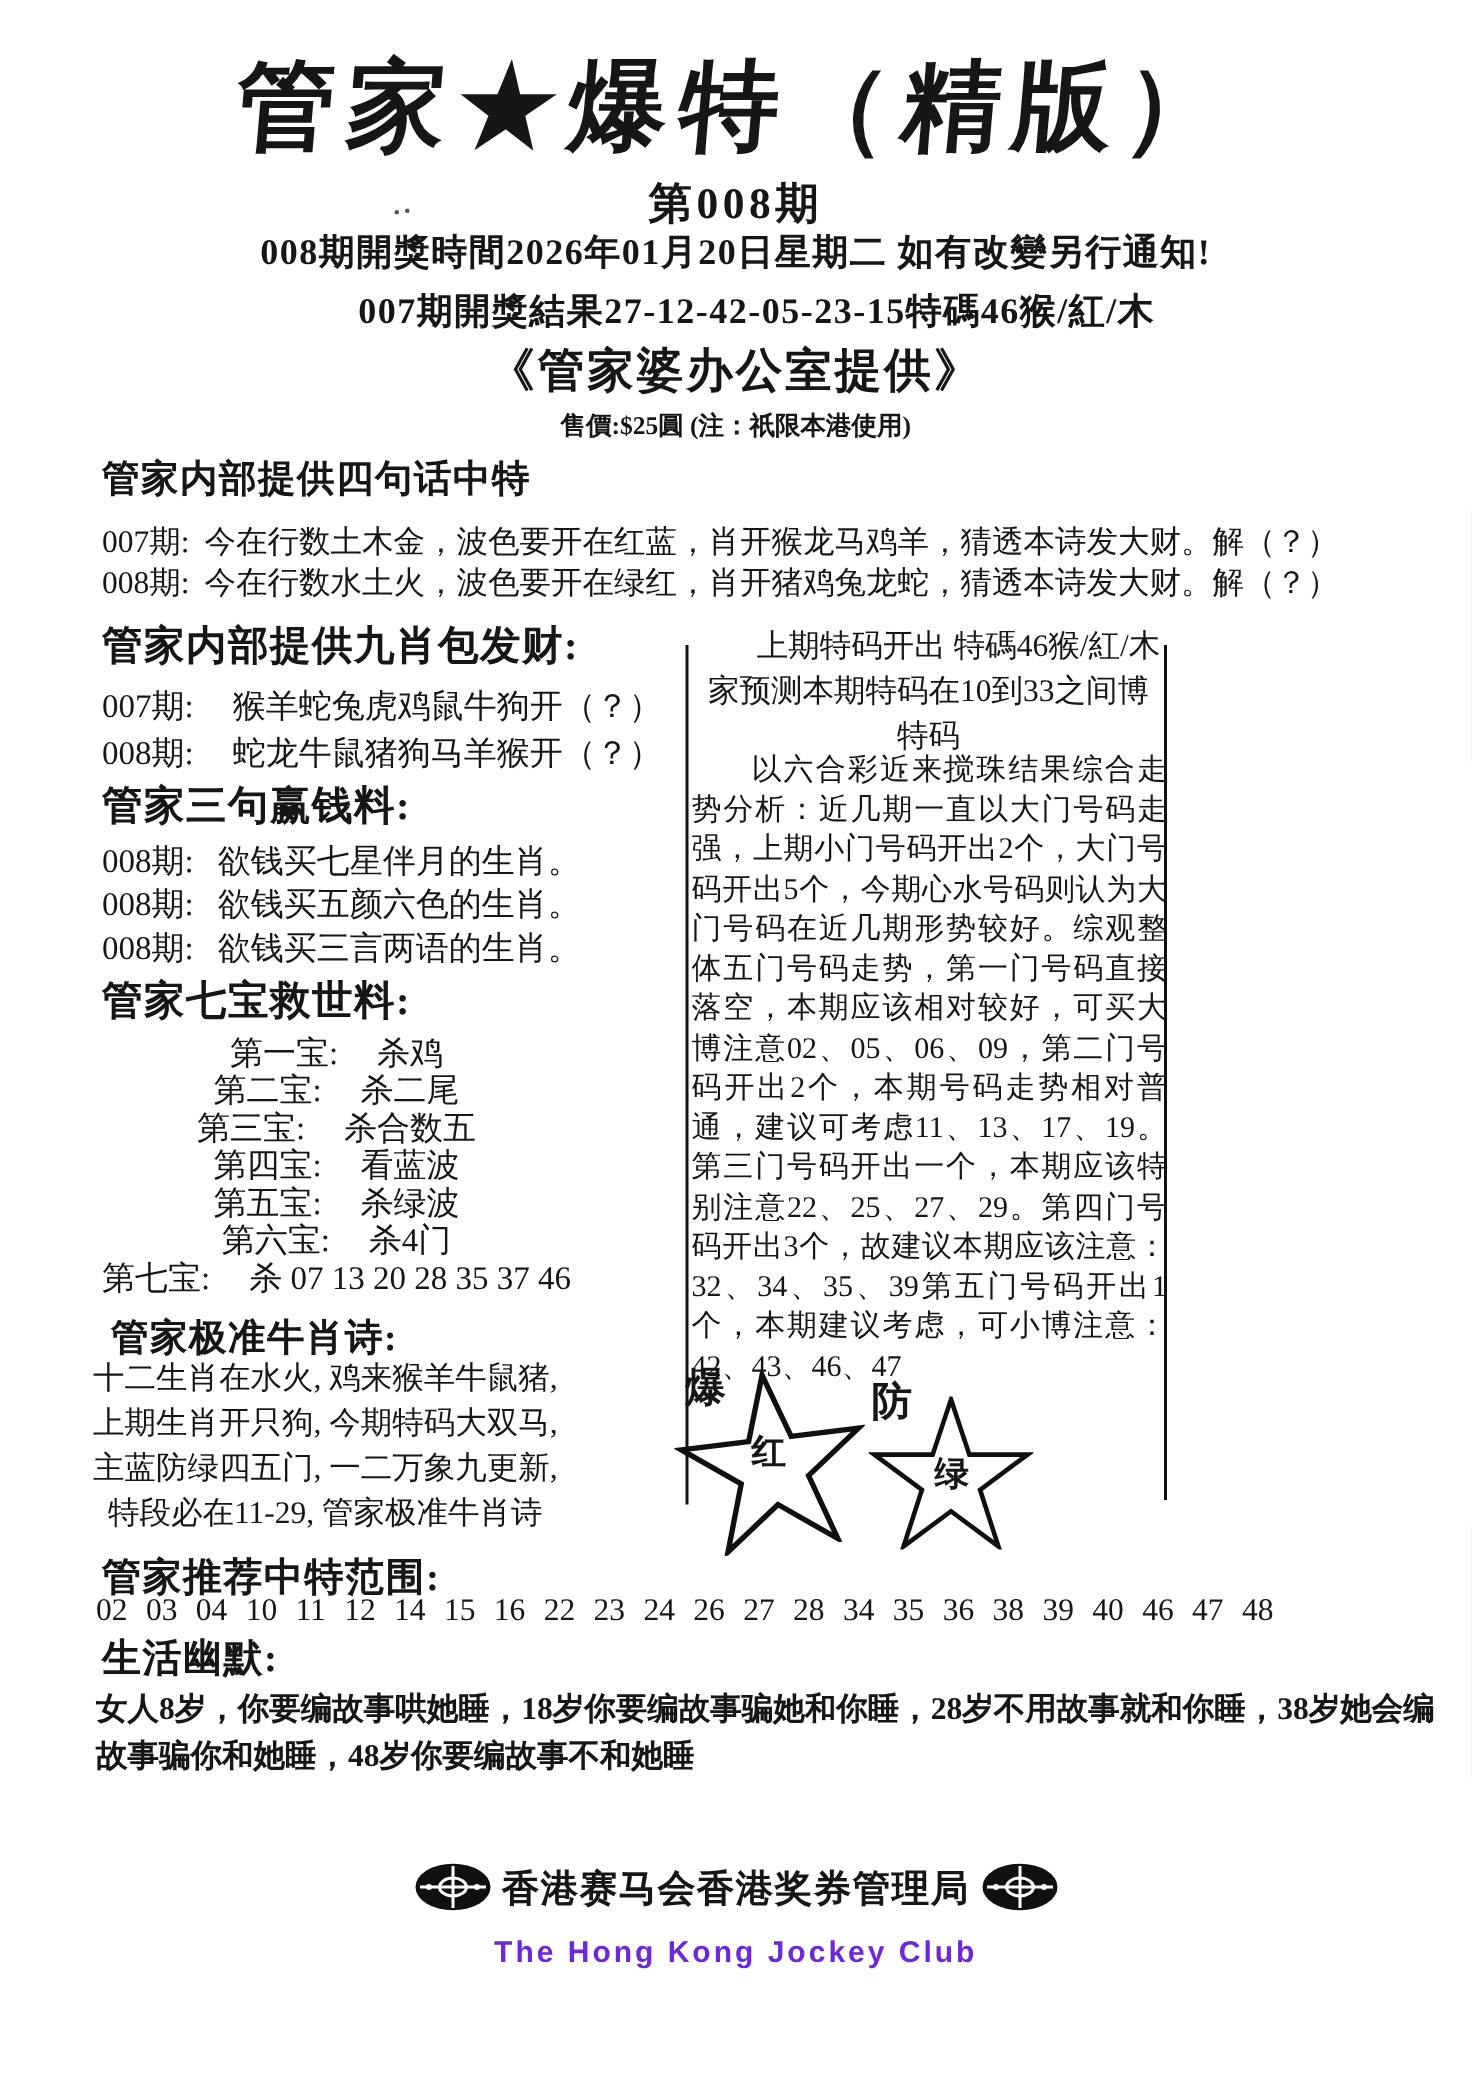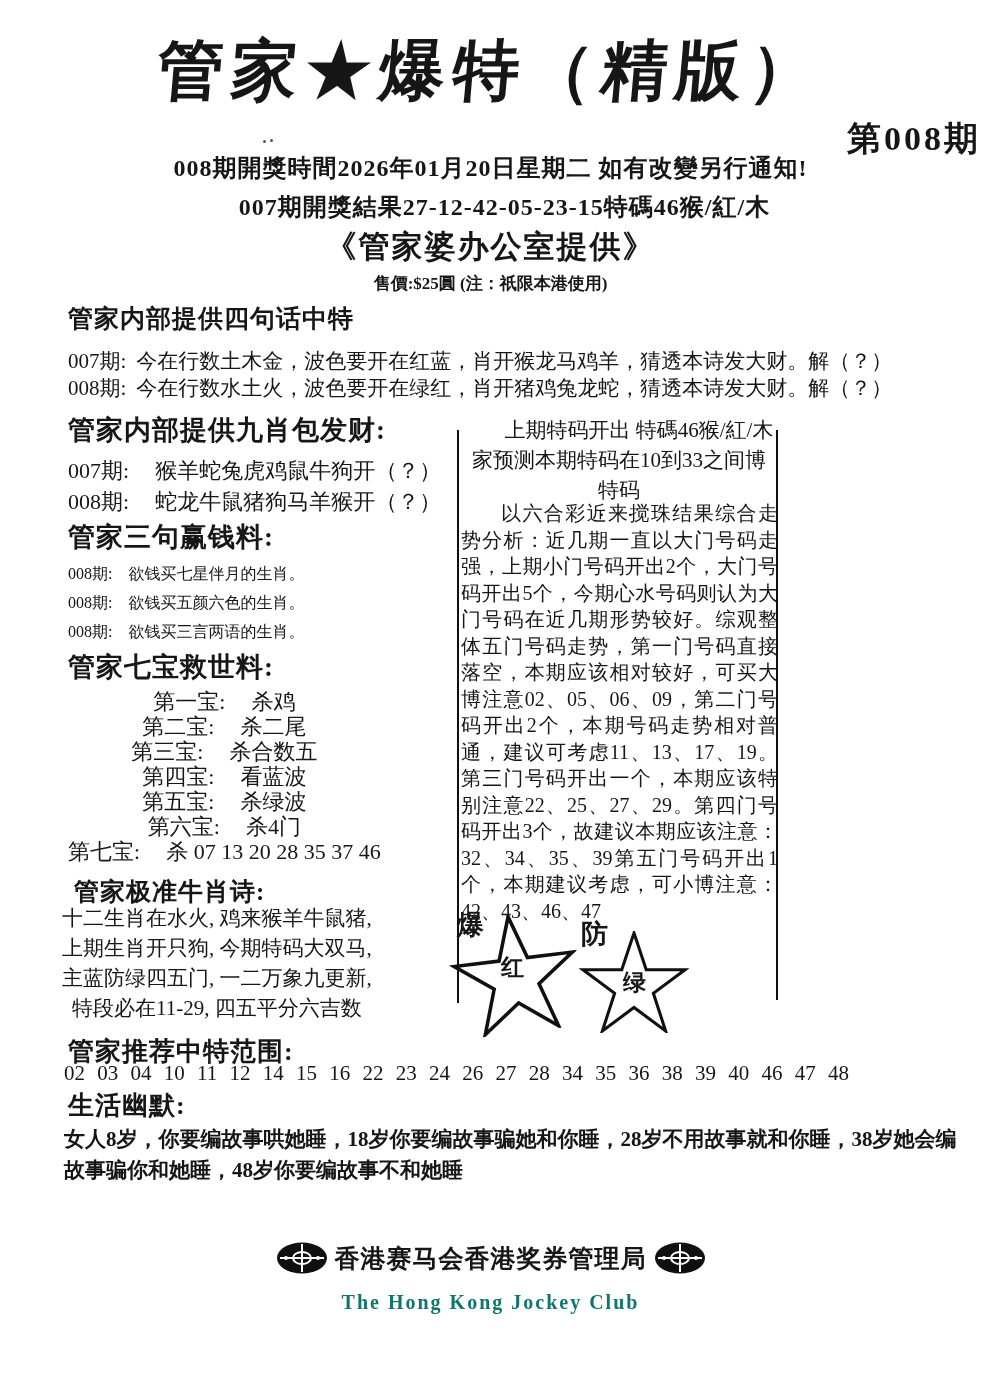--- a/index.html
+++ b/index.html
@@ -8,41 +8,41 @@
     background:#ffffff; color:#161616; overflow:hidden;
     font-family:"Liberation Serif","DejaVu Serif",serif;
   }
   .abs { position:absolute;text-align:center; }
   .centerband { left:0; width:981px; text-align:center; }
 
   .title {
     top:26px; font-size:66px; font-weight:900; letter-spacing:8px;
     transform:skewX(-5deg); white-space:nowrap;
   }
-  .issue { top:116px; font-size:34px; font-weight:600; letter-spacing:3px;text-align:right; }
+  .issue { top:116px; font-size:29px; font-weight:600; letter-spacing:3px; }
   .noise-dots {
     left:263px; top:140px; width:3px; height:3px; background:#555;
     border-radius:50%; box-shadow:7px -1px 0 #555;
   }
   .drawline { top:152px; font-size:24px; font-weight:700; letter-spacing:1px; }
   .resultline { top:191px; font-size:24px; font-weight:700; letter-spacing:1px;padding-left:14px; }
   .provider { top:226px; font-size:31px; font-weight:700; letter-spacing:2px; }
   .price { top:272px; font-size:17px; font-weight:700; }
 
   .h1 { font-size:26px; font-weight:700; letter-spacing:1px; white-space:nowrap; }
   .h-four { left:68px; top:302px; font-size:25px; }
   .four-rows { left:68px; top:348px; font-size:21px; line-height:27px; white-space:nowrap; }
   .four-rows .lbl { margin-right:10px; }
 
   .h-nine { left:68px; top:412px; font-size:27px; }
   .nine-rows { left:68px; top:455px; font-size:22px; line-height:31px; white-space:nowrap; }
   .nine-rows .lbl { margin-right:26px; }
 
   .h-three { left:68px; top:519px; font-size:27px; }
-  .three-rows { left:68px; top:559px; font-size:16px; line-height:29px; white-space:nowrap; }
+  .three-rows { left:68px; top:559px; font-size:22px; line-height:29px; white-space:nowrap; }
   .three-rows .lbl { margin-right:16px; }
 
   .h-seven { left:68px; top:649px; font-size:27px; }
   .seven-rows { left:68px; top:689px; font-size:22px; line-height:25px; white-space:nowrap; }
   .seven-rows .lbl { margin-right:26px; }
 
   .h-poem { left:74px; top:875px; font-size:25px; }
   .poem { left:62px; top:903px; font-size:21px; line-height:30px; white-space:nowrap; }
 
   .vline { width:2px; background:#101010; }
@@ -73,22 +73,22 @@
   .h-recommend { left:68px; top:1034px; font-size:26px; }
   .numbers { left:64px; top:1061px; font-size:21px; font-weight:500; word-spacing:7px; white-space:nowrap; }
   .h-humor { left:68px; top:1088px; font-size:26px; }
   .joke { left:64px; top:1124px; width:898px; font-size:21px; font-weight:700; line-height:31px; text-align:left; }
 
   .footer-row {
     left:0; top:1241px; width:981px; display:flex; justify-content:center;
     align-items:center; gap:7px; font-size:25px; font-weight:700; letter-spacing:1px;
   }
   .footer-en {
-    top:1291px; font-family:Liberation Serif, serif;
-    font-size:20px; letter-spacing:2px; color:#0f766e; font-weight:700;
+    top:1291px; font-family:Liberation Sans, sans-serif;
+    font-size:20px; letter-spacing:2px; color:#6d28d9; font-weight:700;
   }
 </style>
 </head>
 <body>
 
 <div class="page">
 
   <div class="abs centerband title">管家★爆特（精版）</div>
   <div class="abs centerband issue">第008期</div>
   <div class="abs noise-dots"></div>
@@ -125,21 +125,21 @@
     <div><span class="lbl">第五宝:</span><span>杀绿波</span></div>
     <div><span class="lbl">第六宝:</span><span>杀4门</span></div>
     <div><span class="lbl">第七宝:</span><span>杀 07 13 20 28 35 37 46</span></div>
   </div>
 
   <div class="abs h1 h-poem">管家极准牛肖诗:</div>
   <div class="abs poem">
     <div>十二生肖在水火, 鸡来猴羊牛鼠猪,</div>
     <div>上期生肖开只狗, 今期特码大双马,</div>
     <div>主蓝防绿四五门, 一二万象九更新,</div>
-    <div>特段必在11-29, 四五平分六吉数</div>
+    <div>特段必在11-29, 管家极准牛肖诗</div>
   </div>
 
   <div class="abs vline vline-left"></div>
   <div class="abs vline vline-right"></div>
 
   <div class="abs analysis-intro">
     <div class="ind">上期特码开出 特碼46猴/紅/木</div>
     <div>家预测本期特码在10到33之间博特码</div>
     <div class="analysis-dots">· ·</div>
   </div>

